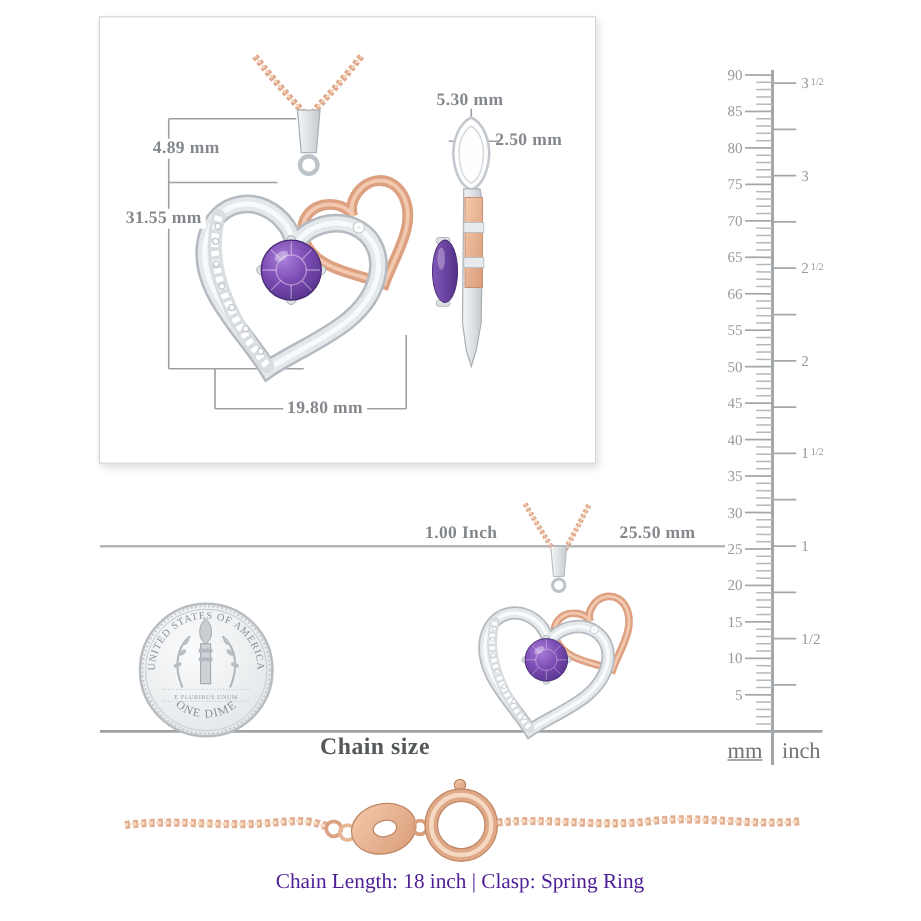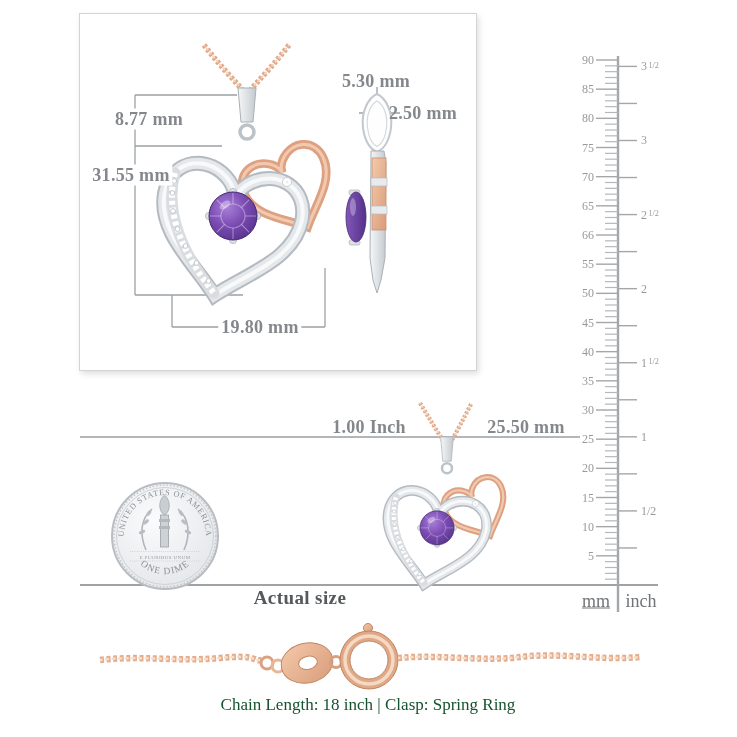--- a/index.html
+++ b/index.html
@@ -2,27 +2,27 @@
 <html><head>
 <meta charset="utf-8">
 <style>
   html,body{margin:0;padding:0;background:#fff;}
   #stage{position:relative;width:737px;height:737px;background:#fff;overflow:hidden;
          font-family:"Liberation Serif","DejaVu Serif",serif;}
   #diagram-box{position:absolute;left:79px;top:13px;width:396px;height:356px;
     background:#fff;border:1px solid #d2d5d7;box-shadow:2px 3px 6px rgba(0,0,0,.13);}
   #gfx{position:absolute;left:0;top:0;width:737px;height:737px;}
   .meas{position:absolute;transform:translate(-50%,-50%);color:#84888c;
-        font-size:18px;font-weight:600;letter-spacing:.3px;white-space:nowrap;}
+        font-size:14px;font-weight:600;letter-spacing:.3px;white-space:nowrap;}
   .meas.bg{background:#fff;padding:0 3px;}
   .unit-label{position:absolute;transform:translate(-50%,-50%);color:#717477;
         font-size:18px;white-space:nowrap;}
   #actual-size-label{position:absolute;transform:translate(-50%,-50%);color:#55595c;
         font-size:19px;font-weight:700;letter-spacing:.4px;white-space:nowrap;}
-  #chain-info{position:absolute;transform:translate(-50%,-50%);color:#14532d;
+  #chain-info{position:absolute;transform:translate(-50%,-50%);color:#4c1d95;
         font-size:17px;white-space:nowrap;}
   text{font-family:"Liberation Serif","DejaVu Serif",serif;}
   .coin-arc{font-size:8.2px;letter-spacing:.7px;fill:#8d9195;}
   .coin-bot{font-size:9.5px;letter-spacing:1px;fill:#8d9195;}
   .coin-mid{font-size:5px;letter-spacing:.4px;fill:#9aa0a4;}
 </style>
 </head>
 <body>
 
 <div id="stage">
@@ -326,24 +326,24 @@
         <circle cx="369" cy="660" r="24" fill="none" stroke="#dfa887" stroke-width="10"></circle>
         <circle cx="369" cy="660" r="24" fill="none" stroke="#f6d9c2" stroke-width="3.5"></circle>
         <circle cx="369" cy="660" r="29" fill="none" stroke="#c08663" stroke-width="1"></circle>
         <circle cx="369" cy="660" r="19" fill="none" stroke="#c08663" stroke-width="1"></circle>
       </g>
       <path d="M 398,658 C 440,654 480,662 520,657 S 600,661 640,657" fill="none" stroke="#e3ae90" stroke-width="6.5" stroke-dasharray="4 2.6"></path>
       <path d="M 398,658 C 440,654 480,662 520,657 S 600,661 640,657" fill="none" stroke="#f7dcc6" stroke-width="2.5" stroke-dasharray="4 2.6" stroke-dashoffset="1.5"></path>
     </g>
   </svg>
 
-  <div class="meas bg" style="left:149px;top:119px;">8.77 mm</div>
+  <div class="meas bg" style="left:149px;top:119px;">4.89 mm</div>
   <div class="meas bg" style="left:131px;top:175px;">31.55 mm</div>
   <div class="meas bg" style="left:246px;top:327px;margin-left:14px;">19.80 mm</div>
   <div class="meas" style="left:376px;top:81px;">5.30 mm</div>
   <div class="meas" style="left:423px;top:113px;">2.50 mm</div>
   <div class="meas" style="left:369px;top:427px;">1.00 Inch</div>
   <div class="meas" style="left:526px;top:427px;">25.50 mm</div>
-  <div id="actual-size-label" style="left:300px;top:598px;">Actual size</div>
+  <div id="actual-size-label" style="left:300px;top:598px;">Chain size</div>
   <div class="unit-label" style="left:596px;top:601px;text-decoration:underline;">mm</div>
   <div class="unit-label" style="left:641px;top:601px;">inch</div>
   <div id="chain-info" style="left:368px;top:705px;">Chain Length: 18 inch | Clasp: Spring Ring</div>
 </div>
 
 </body></html>

